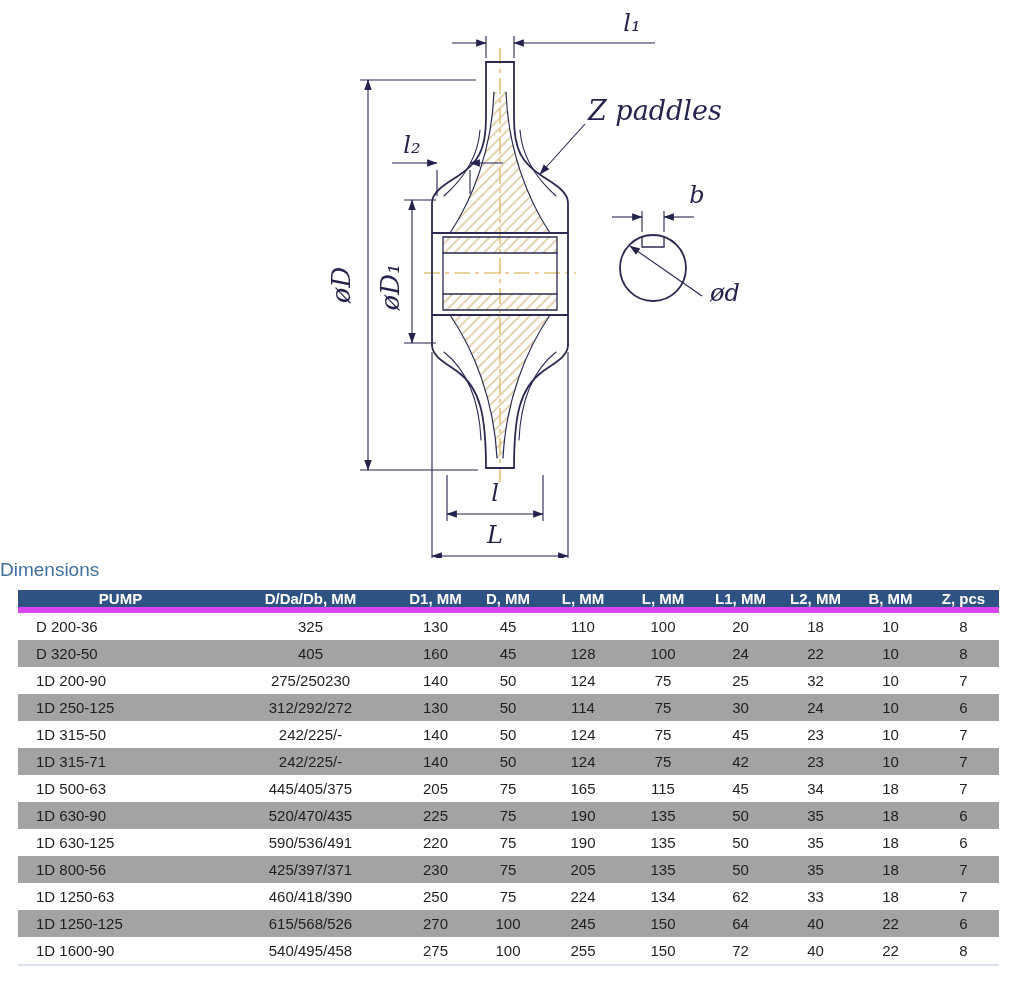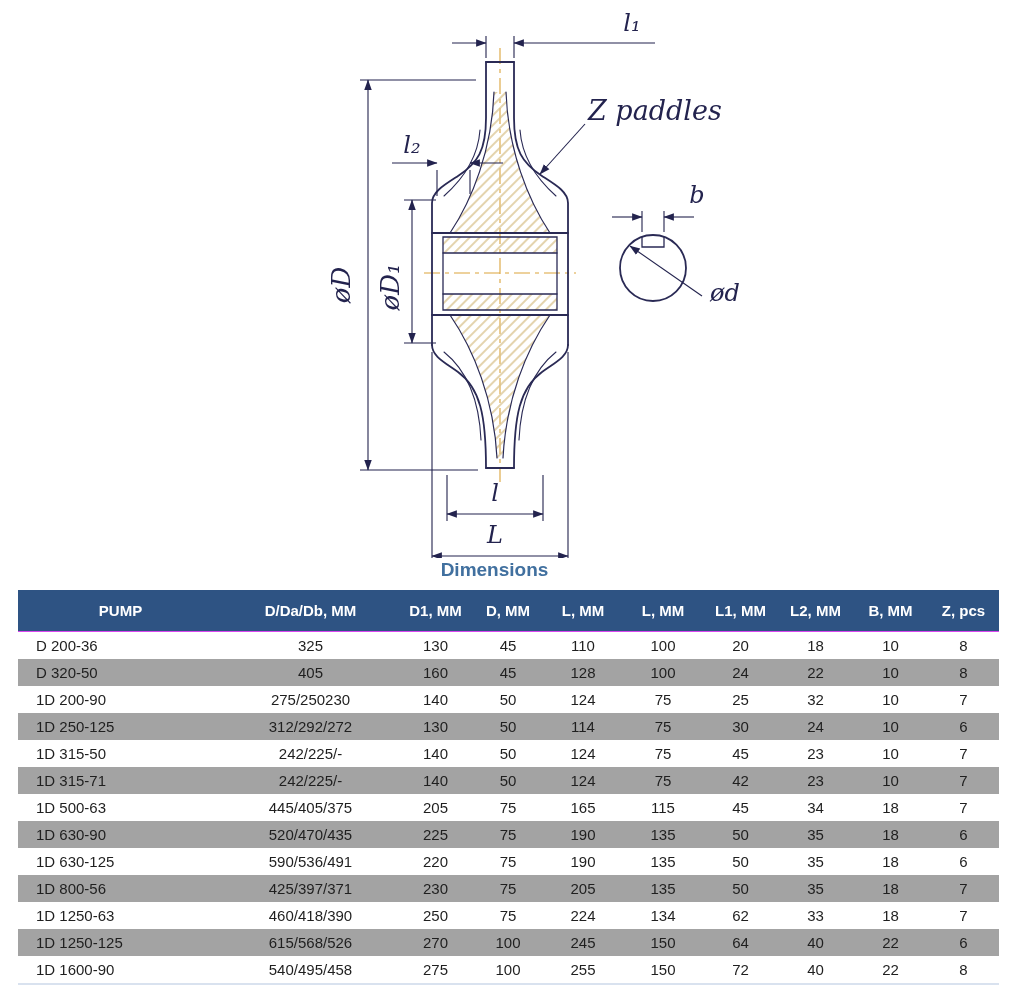--- a/index.html
+++ b/index.html
@@ -5,61 +5,61 @@
   html,body{margin:0;padding:0;background:#ffffff;}
   body{width:1017px;height:1000px;font-family:"Liberation Sans",sans-serif;overflow:hidden;}
   .page{width:1017px;height:822px;position:relative;background:#fff;}
 
   .drawing{width:1017px;height:558px;}
   .drawing svg{display:block;}
 
   svg text.dim{font-family:"DejaVu Serif",serif;font-style:italic;fill:#23234e;}
 
   .table-title{
-    text-align:center;
+    text-align:left;
     padding-right:28px;
     color:#41709f;
-    font-weight:bold;
+    font-weight:normal;
     font-size:19px;
     line-height:24px;
     height:24px;
     margin-bottom:8px;
   }
 
   table.dims{
     border-collapse:collapse;
     margin:0 18px;
     width:981px;
     table-layout:fixed;
     font-size:15px;
     color:#1f1f1f;
   }
   table.dims thead th{
     background:#2e5383;
     color:#ffffff;
     font-weight:bold;
     font-size:15px;
-    padding:12px 3px;
+    padding:0 3px;
     text-align:center;
     border:none;
   }
   table.dims tbody td{
     text-align:center;
     padding:4px 3px;
     height:19px;
     border:none;
     white-space:nowrap;
     overflow:hidden;
   }
   table.dims tbody td.pump{
     text-align:left;
     padding-left:18px;
   }
   table.dims tbody tr.alt{background:#a3a3a3;}
-  table.dims tbody tr:first-child td{border-top:1px solid #d946ef;}
+  table.dims tbody tr:first-child td{border-top:6px solid #d946ef;}
   table.dims tbody tr:last-child td{border-bottom:2px solid #d9e2ef;margin-top:32px;}
 </style>
 </head>
 <body>
 
 <div class="page">
 
   <div class="drawing">
     <svg width="1017" height="558" viewBox="0 0 1017 558">
       <defs>

